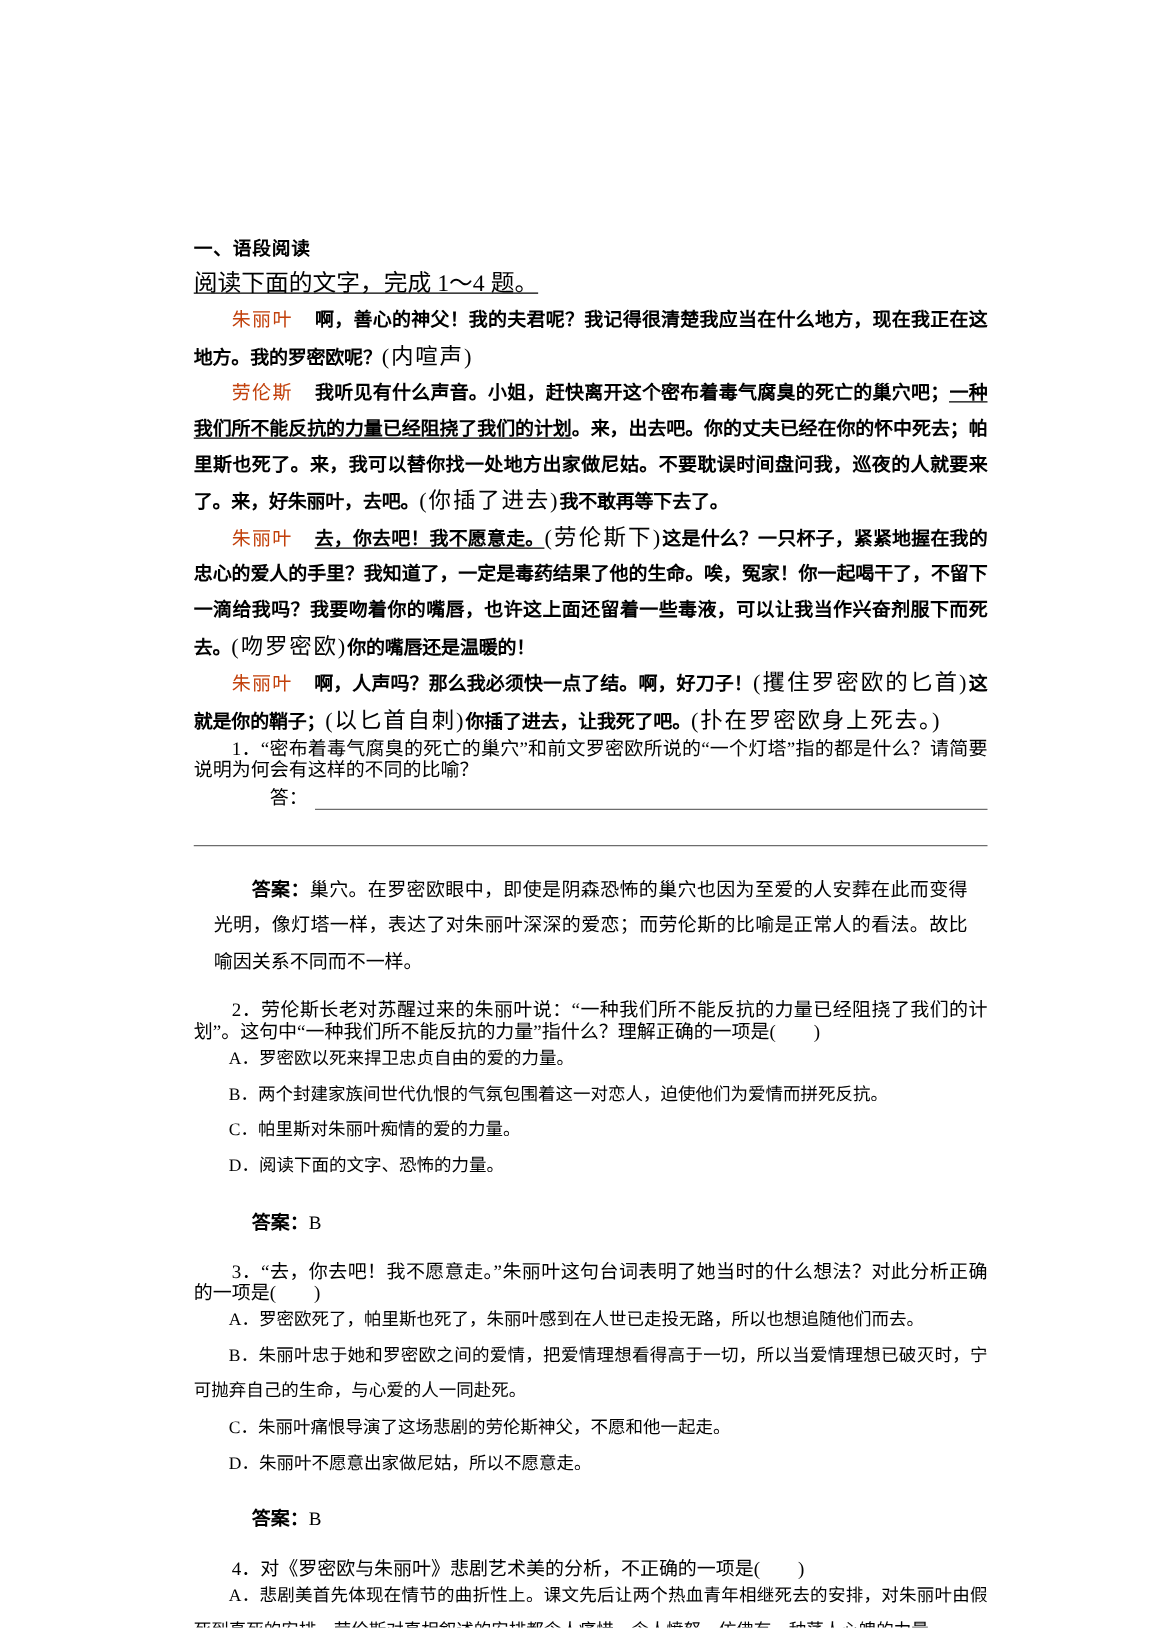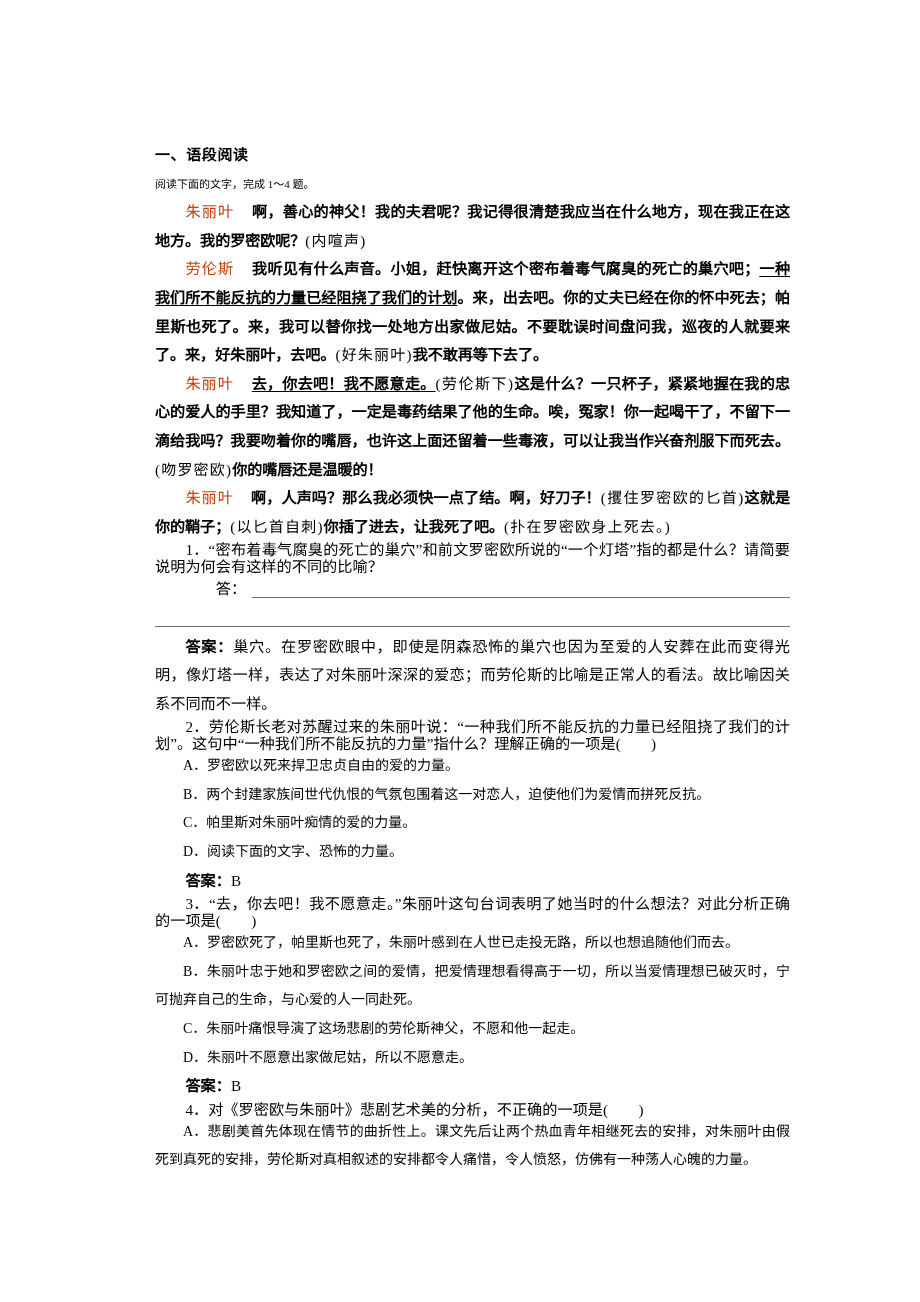--- a/index.html
+++ b/index.html
@@ -23,25 +23,27 @@
     box-sizing: border-box;
     padding: 141px 130px 0 155px;
   }
   
   .sec-head {
     font-family: "DejaVu Sans", "Liberation Sans", sans-serif;
     font-weight: 700;
     font-size: 15px;
     line-height: 28.6px;
     letter-spacing: 0.04em;
+    margin-top: 44px;
   }
   
   .lead {
-    font-size: 11px;
+    font-size: 19px;
     line-height: 28.6px;
+    text-decoration: underline;
   }
   
   .dlg {
     font-family: "DejaVu Sans", "Liberation Sans", sans-serif;
     font-weight: 700;
     font-size: 15.2px;
     line-height: 28.6px;
     text-align: justify;
     text-justify: inter-ideograph;
     margin: 0;
@@ -53,21 +55,21 @@
     font-weight: 400;
     color: #c2410c;
     letter-spacing: 0.05em;
   }
   .speaker::after {
     content: "\00a0\00a0\00a0";
   }
   .stage {
     font-family: "Liberation Serif", "DejaVu Serif", serif;
     font-weight: 400;
-    font-size: 15px;
+    font-size: 18px;
     letter-spacing: 0.08em;
   }
   .ul {
     text-decoration: underline;
     text-underline-offset: 2px;
   }
   
   .q {
     font-size: 15.2px;
     line-height: 17px;
@@ -82,21 +84,21 @@
     text-align: justify;
     text-justify: inter-ideograph;
     margin: 0;
     text-indent: 2em;
   }
   .ans {
     font-size: 15.2px;
     line-height: 28.6px;
     text-align: justify;
     text-justify: inter-ideograph;
-    margin: 0;
+    margin: 16px;
     text-indent: 2em;
   }
   .ans-lbl {
     font-weight: 700;
   }
   
   .answer-area {
     margin: 0;
     padding: 0;
   }
@@ -135,21 +137,21 @@
 <body>
 
 <div class="page">
 
   <div class="sec-head">一、语段阅读</div>
 
   <div class="lead">阅读下面的文字，完成 1～4 题。</div>
 
   <div id="dialogue-block">
       <div class="dlg"><span class="speaker">朱丽叶</span><span>啊，善心的神父！我的夫君呢？我记得很清楚我应当在什么地方，现在我正在这地方。我的罗密欧呢？</span><span class="stage">(内喧声)</span></div>
-      <div class="dlg"><span class="speaker">劳伦斯</span><span>我听见有什么声音。小姐，赶快离开这个密布着毒气腐臭的死亡的巢穴吧；</span><span class="ul">一种我们所不能反抗的力量已经阻挠了我们的计划</span><span>。来，出去吧。你的丈夫已经在你的怀中死去；帕里斯也死了。来，我可以替你找一处地方出家做尼姑。不要耽误时间盘问我，巡夜的人就要来了。来，好朱丽叶，去吧。</span><span class="stage">(好朱丽叶)</span><span>我不敢再等下去了。</span></div>
+      <div class="dlg"><span class="speaker">劳伦斯</span><span>我听见有什么声音。小姐，赶快离开这个密布着毒气腐臭的死亡的巢穴吧；</span><span class="ul">一种我们所不能反抗的力量已经阻挠了我们的计划</span><span>。来，出去吧。你的丈夫已经在你的怀中死去；帕里斯也死了。来，我可以替你找一处地方出家做尼姑。不要耽误时间盘问我，巡夜的人就要来了。来，好朱丽叶，去吧。</span><span class="stage">(你插了进去)</span><span>我不敢再等下去了。</span></div>
       <div class="dlg"><span class="speaker">朱丽叶</span><span class="ul">去，你去吧！我不愿意走。</span><span class="stage">(劳伦斯下)</span><span>这是什么？一只杯子，紧紧地握在我的忠心的爱人的手里？我知道了，一定是毒药结果了他的生命。唉，冤家！你一起喝干了，不留下一滴给我吗？我要吻着你的嘴唇，也许这上面还留着一些毒液，可以让我当作兴奋剂服下而死去。</span><span class="stage">(吻罗密欧)</span><span>你的嘴唇还是温暖的！</span></div>
       <div class="dlg"><span class="speaker">朱丽叶</span><span>啊，人声吗？那么我必须快一点了结。啊，好刀子！</span><span class="stage">(攫住罗密欧的匕首)</span><span>这就是你的鞘子；</span><span class="stage">(以匕首自刺)</span><span>你插了进去，让我死了吧。</span><span class="stage">(扑在罗密欧身上死去。)</span></div>
     </div>
 
   <div class="q">
     <span>1．</span><span>“密布着毒气腐臭的死亡的巢穴”和前文罗密欧所说的“一个灯塔”指的都是什么？请简要说明为何会有这样的不同的比喻？</span>
   </div>
 
   <div class="answer-area">
     <div class="ans-row">

